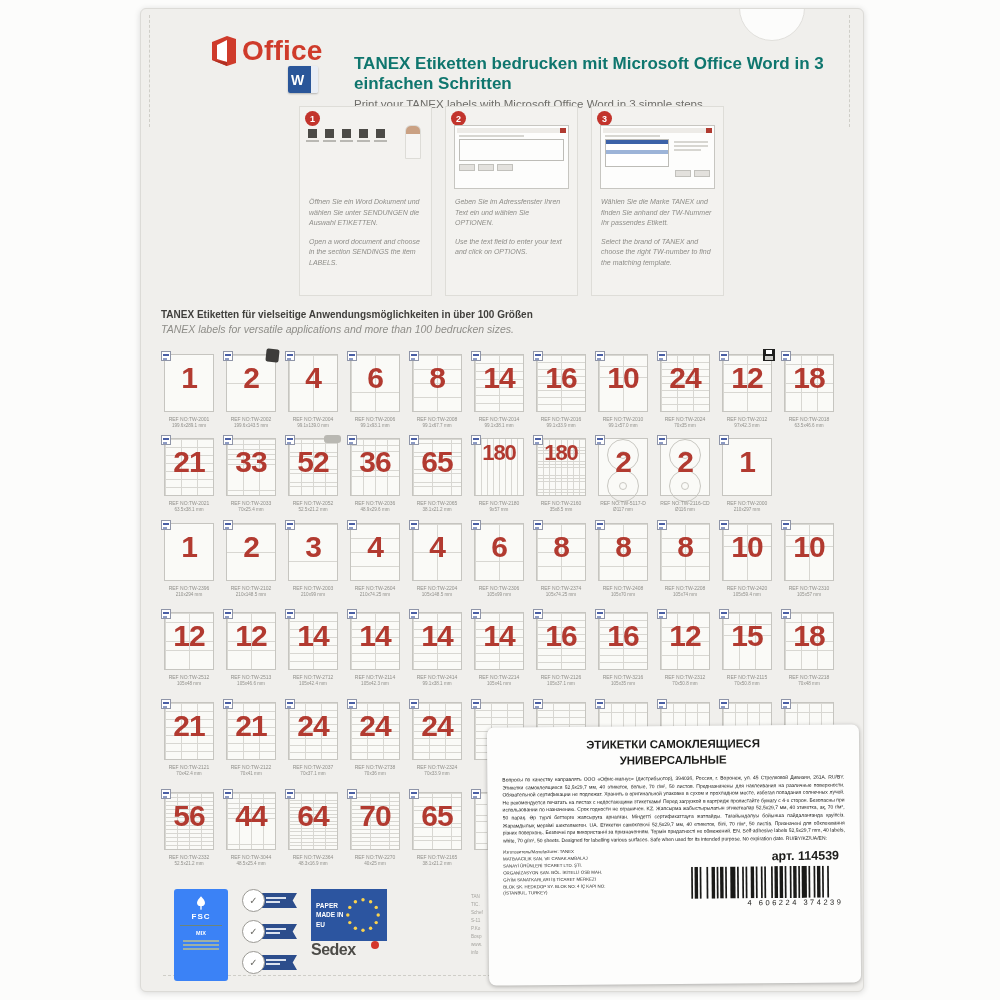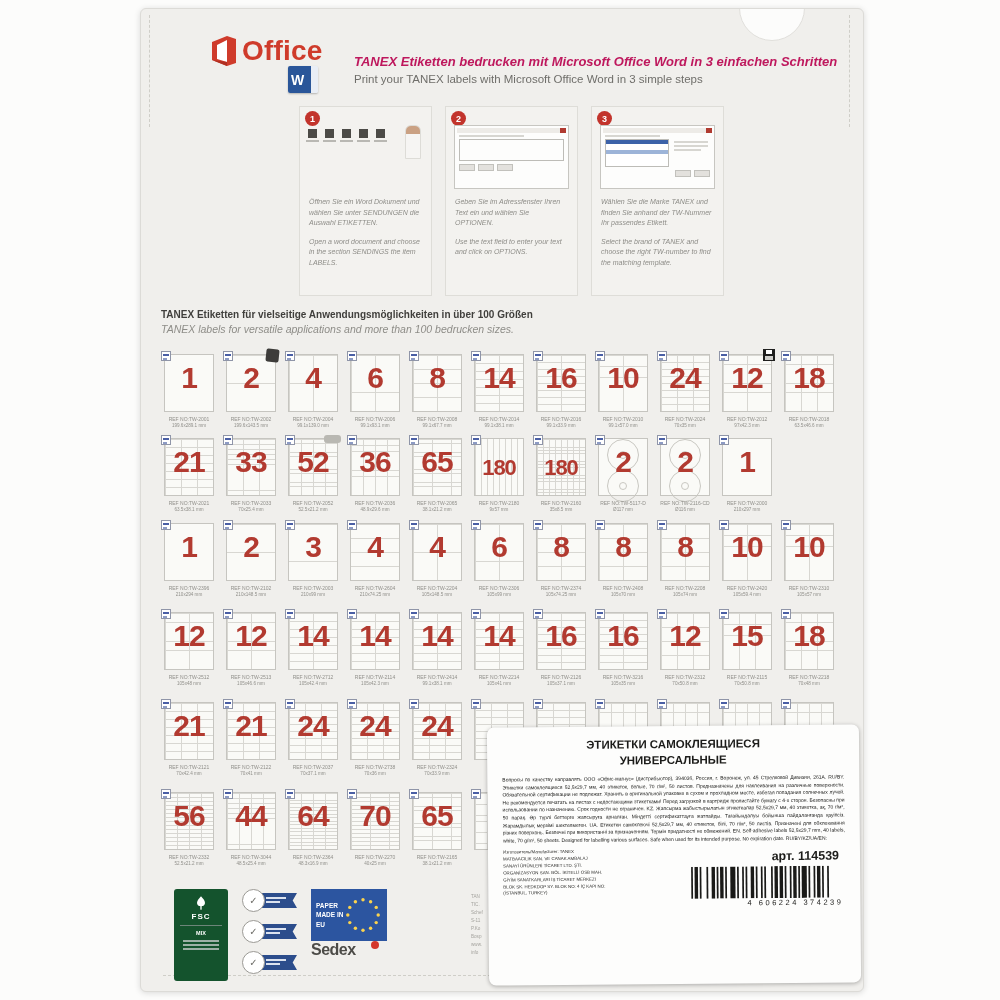--- a/index.html
+++ b/index.html
@@ -13,21 +13,21 @@
   .dash-bottom{position:absolute;left:22px;right:22px;top:966px;border-top:1px dashed #cfcec8;}
 
   
   .office-logo{position:absolute;left:70px;top:26px;display:flex;align-items:center;gap:5px;}
   .office-logo span{font-size:28px;font-weight:600;color:#cf3b2b;letter-spacing:.2px;}
   .word-icon{position:absolute;left:147px;top:57px;width:27px;height:27px;border-radius:2px;
              background:linear-gradient(90deg,#2a5699 0 76%,#e9eef6 76%);
              color:#fff;font-weight:700;font-size:14px;display:flex;align-items:center;padding-left:3px;
              box-shadow:0 1px 2px rgba(0,0,0,.25);}
   .titles{position:absolute;left:213px;top:45px;}
-  .titles .t1{font-size:13px;font-weight:700;color:#be185d;font-style:italic;}
+  .titles .t1{font-size:17px;font-weight:700;color:#0f766e;}
   .titles .t2{font-size:11.5px;color:#6f6e6a;margin-top:4px;}
 
   
   .steps{position:absolute;left:158px;top:97px;display:flex;gap:13px;}
   .step-card{width:131px;height:188px;background:#f3f2ef;border:1px solid #deddd8;position:relative;}
   .step-num{position:absolute;left:5px;top:4px;width:15px;height:15px;border-radius:50%;background:#c2342c;
             color:#fff;font-size:9px;font-weight:700;display:flex;align-items:center;justify-content:center;}
   .mock{margin:18px 8px 0;height:60px;position:relative;}
   .ribbon{display:flex;gap:8px;align-items:flex-start;padding-top:4px;}
   .ric{width:9px;height:9px;background:#4c4b47;position:relative;}
@@ -65,21 +65,21 @@
   .corner-icon::before{content:"";position:absolute;left:1px;top:2px;width:6px;height:2px;background:#4a5fa5;}
   .corner-icon::after{content:"";position:absolute;left:1px;top:6px;width:4px;height:2px;background:#8d9bc4;}
   .xicon{position:absolute;right:3px;top:-1px;z-index:3;}
   .xicon.cube{width:13px;height:13px;background:#3d3c3a;transform:rotate(6deg);border-radius:2px;}
   .xicon.floppy{width:12px;height:12px;background:#1f1f1e;}
   .xicon.floppy::before{content:"";position:absolute;left:3px;top:1px;width:6px;height:4px;background:#fff;}
   .xicon.floppy::after{content:"";position:absolute;left:2px;bottom:1px;width:8px;height:4px;background:#cfcfcb;}
   .xicon.tag{width:17px;height:8px;background:#b9b8b2;border-radius:3px;top:1px;}
   .num{position:absolute;left:0;right:0;top:13px;text-align:center;font-weight:700;color:#b23a30;
        font-size:30px;line-height:1;z-index:2;letter-spacing:-1px;}
-  .num.small{font-size:22px;top:23px;}
+  .num.small{font-size:22px;top:8px;}
   .cap{position:absolute;left:-4px;right:-4px;top:66px;text-align:center;color:#91908b;line-height:1.3;}
   .cap .c1{font-size:5px;}
   .cap .c2{font-size:4.6px;}
   .ring{width:30px;height:30px;border:1px solid #c9c8c2;border-radius:50%;margin:-1px auto 0;position:relative;}
   .ring::after{content:"";position:absolute;left:11px;top:11px;width:6px;height:6px;border:1px solid #c9c8c2;border-radius:50%;}
   .thumb.cd{padding-top:1px;}
 
   
   .ru-label{position:absolute;left:347px;top:717px;width:372px;height:258px;background:#fdfdfc;z-index:20;
             transform:rotate(-.5deg);border-radius:7px;box-shadow:0 1px 4px rgba(0,0,0,.3);
@@ -87,21 +87,21 @@
   .ru-title{font-size:11.5px;font-weight:700;text-align:center;line-height:1.35;}
   .ru-body{margin-top:7px;font-size:5px;line-height:1.52;text-align:justify;}
   .ru-bottom{display:flex;margin-top:5px;}
   .manu{width:47%;font-size:4.4px;line-height:1.55;color:#2a2a28;}
   .bc-block{width:53%;text-align:right;padding-right:2px;}
   .art{font-size:12.5px;font-weight:700;margin:2px 4px 3px 0;}
   .bc-digits{font-size:7.5px;letter-spacing:2.5px;margin-top:0px;}
 
   
   .logos{position:absolute;left:33px;top:880px;display:flex;gap:14px;align-items:flex-start;z-index:5;}
-  .fsc{width:54px;height:92px;background:#14532d;border-radius:3px;color:#fff;text-align:center;
+  .fsc{width:54px;height:92px;background:#3b82f6;border-radius:3px;color:#fff;text-align:center;
        padding-top:6px;box-sizing:border-box;}
   .fsc .fsc-name{font-size:8px;font-weight:700;letter-spacing:1px;margin-top:1px;}
   .fsc .divider{height:1px;background:#6d857a;margin:4px 6px;}
   .fsc .mix{font-size:5.5px;font-weight:700;}
   .fsc .bars{margin:4px 9px 0;}
   .fsc .bars i{display:block;height:1.5px;background:#9db0a6;margin-top:2.5px;}
   .badges{display:flex;flex-direction:column;gap:8px;}
   .badge{display:flex;align-items:center;}
   .badge .circ{width:21px;height:21px;border-radius:50%;background:#fff;border:1.5px solid #9a9994;
                color:#6f6e69;font-size:10px;display:flex;align-items:center;justify-content:center;z-index:1;}

